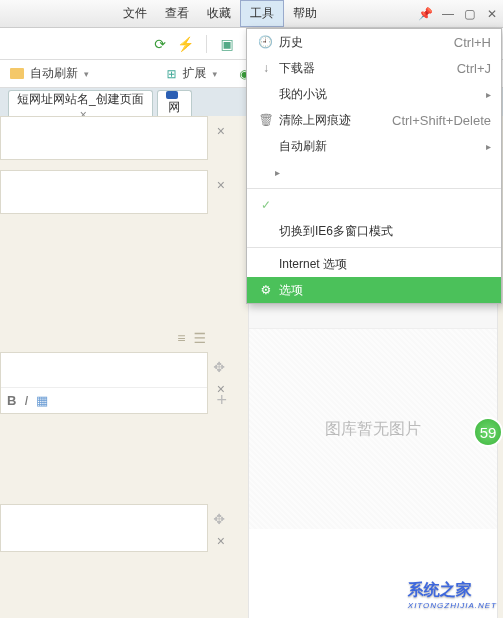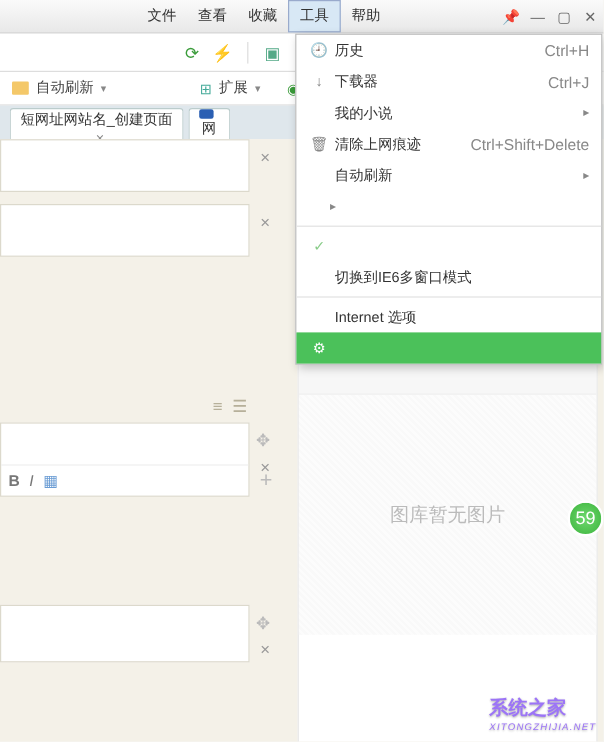--- a/index.html
+++ b/index.html
@@ -47,21 +47,21 @@
 .dd-item .icon { width: 18px; display: flex; justify-content: center; color: #888; }
 .dd-item .lbl { flex: 1; padding-left: 4px; }
 .dd-item .sc { color: #888; font-size: 13px; }
 .dd-item .arrow { color: #888; font-size: 10px; }
 .dd-item.sel { background: #4bc15a; color: #fff; }
 .dd-item.sel .icon { color: #fff; }
 .dd-item.disabled { color: #bbb; }
 .dd-item.disabled .icon { color: #8c8; }
 .dd-sep { height: 1px; background: #e2e2e2; margin: 3px 0; }
 
-.watermark { position: absolute; right: 6px; bottom: 6px; display: flex; align-items: center; gap: 6px; color: #8b5cf6; opacity: 0.85; }
+.watermark { position: absolute; right: 6px; bottom: 6px; display: flex; align-items: center; gap: 6px; color: #1d4ed8; opacity: 0.85; }
 .wm-icon { width: 38px; height: 34px; }
 .wm-txt .a { font-size: 16px; font-weight: bold; text-shadow: 0 1px 2px rgba(0,0,0,0.4); }
 .wm-txt .b { font-size: 8px; letter-spacing: 1px; text-shadow: 0 1px 2px rgba(0,0,0,0.4); font-style: italic; }
 </style>
 </head>
 <body>
 
 <div class="menubar">
   <div class="mitem">文件</div>
   <div class="mitem">查看</div>
@@ -181,20 +181,21 @@
     <span class="icon"></span>
     <span class="lbl">切换到IE6多窗口模式</span>
   </div>
   <div class="dd-sep"></div>
   <div class="dd-item">
     <span class="icon"></span>
     <span class="lbl">Internet 选项</span>
   </div>
   <div class="dd-item sel">
     <span class="icon">⚙</span>
+    <span class="lbl">选项</span>
   </div>
 </div>
 
 <div class="watermark">
   <svg class="wm-icon" viewBox="0 0 40 36">
     <path d="M20 4 L36 18 L32 18 L32 32 L8 32 L8 18 L4 18 Z M20 14 L14 22 L26 22 Z" fill="#fff" stroke="#fff" stroke-width="2"></path>
   </svg>
   <div class="wm-txt">
     <div class="a">系统之家</div>
     <div class="b">XITONGZHIJIA.NET</div>

